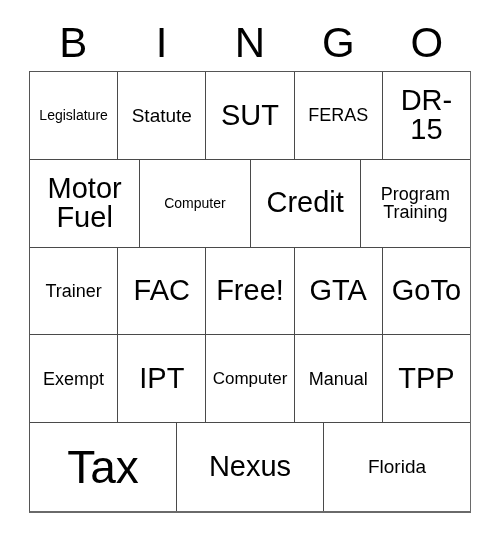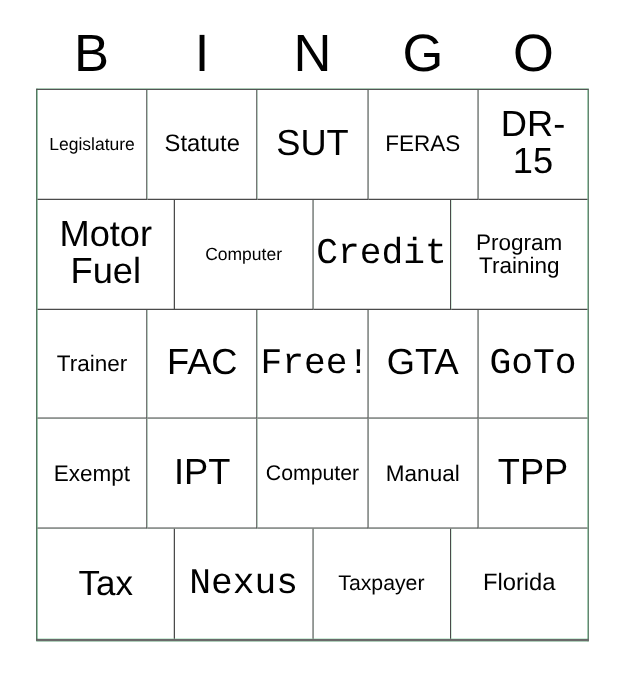--- a/index.html
+++ b/index.html
@@ -91,23 +91,23 @@
     color: #000000;
     white-space: pre-line;
   }
 
   
   .fs-xs   { font-size: 14px; }
   .fs-s    { font-size: 17px; }
   .fs-sm   { font-size: 18px; }
   .fs-m    { font-size: 18px; }
   .fs-ml   { font-size: 19px; }
-  .fs-l    { font-size: 29px; font-family: Liberation Mono, monospace; }
+  .fs-l    { font-size: 29px; }
   .fs-xl   { font-size: 29px; }
-  .fs-xxl  { font-size: 28px; }
+  .fs-xxl  { font-size: 46px; }
 </style>
 </head>
 <body>
 
 <div id="card">
 
   <div id="bingo-header">
     <div class="header-cell">B</div>
     <div class="header-cell">I</div>
     <div class="header-cell">N</div>
@@ -190,21 +190,18 @@
     </div>
 
     <div class="grid-row">
       <div class="grid-cell">
           <span class="cell-text fs-xxl">Tax</span>
         </div>
       <div class="grid-cell">
           <span class="cell-text fs-l">Nexus</span>
         </div>
       <div class="grid-cell">
-          <span class="cell-text fs-s">Taxpayer</span>
-        </div>
-      <div class="grid-cell">
           <span class="cell-text fs-ml">Florida</span>
         </div>
     </div>
 
   </div>
 </div>
 
 </body></html>

